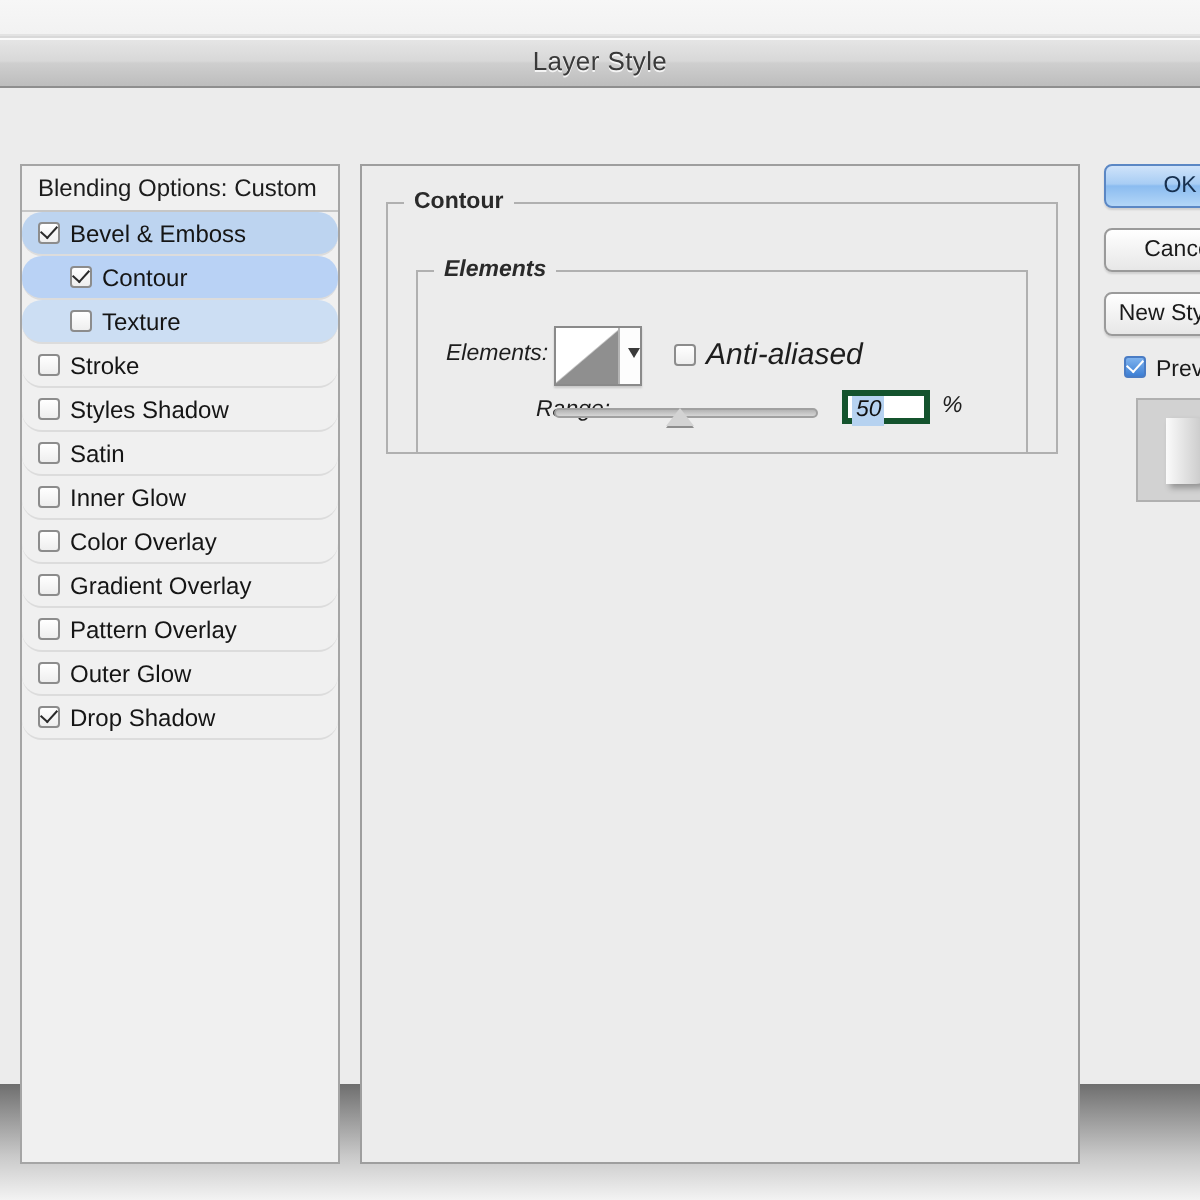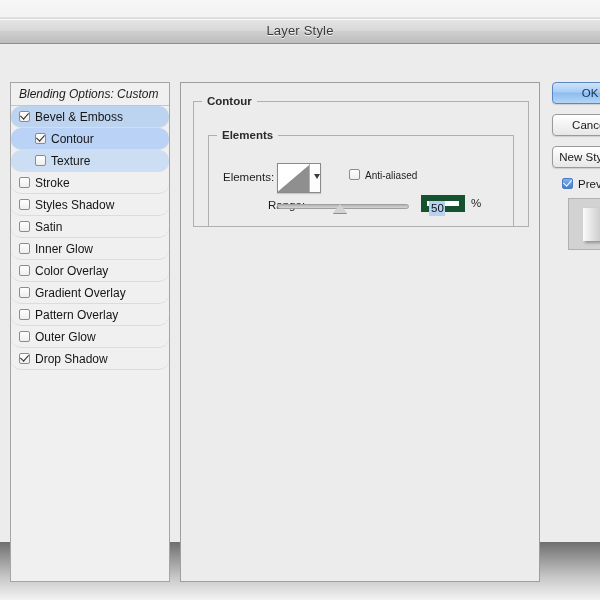--- a/index.html
+++ b/index.html
@@ -82,21 +82,20 @@
     border-bottom: 1px solid #b9b9b9;
   }
   .blending-row {
     height: 23px;
     line-height: 22px;
     padding-left: 8px;
     font-size: 12px;
     color: #1c1c1c;
     background: #f0f0f0;
     border-bottom: 1px solid #c6c6c6;
-    font-style: italic;
   }
   .fx-row {
     position: relative;
     height: 22px;
     line-height: 22px;
     padding-left: 8px;
     font-size: 12px;
     color: #151515;
     border-bottom: 1px solid #dcdcdc;
     background: #f0f0f0;
@@ -150,21 +149,21 @@
     padding: 0;
   }
   fieldset.group > legend {
     font-size: 11.5px;
     font-weight: bold;
     color: #2a2a2a;
     padding: 0 5px;
     margin-left: 8px;
   }
   .group-contour { left: 12px; top: 12px; width: 336px; height: 132px; }
-  .group-elements { left: 14px; top: 22px; width: 306px; height: 98px; }
+  .group-elements { left: 14px; top: 22px; width: 306px; height: 98px; font-style: italic; }
 
   .field-row { position: absolute; font-size: 11.5px; color: #1d1d1d; }
 
   .lbl-contour { left: 14px; top: 30px; }
   .lbl-range   { left: 28px; top: 58px; margin-left: 31px; }
 
   .contour-swatch {
     position: absolute;
     left: 68px; top: 22px;
     width: 44px; height: 30px;
@@ -189,22 +188,22 @@
     content: "";
     position: absolute;
     left: 3.5px; top: 10px;
     border-left: 3px solid transparent;
     border-right: 3px solid transparent;
     border-top: 5px solid #3a3a3a;
   }
 
   .aa-check {
     position: absolute;
-    left: 140px; top: 28px;
-    font-size: 10px; color: #1d1d1d;
+    left: 128px; top: 28px;
+    font-size: 15px; color: #1d1d1d;
     white-space: nowrap;
   }
 
   .slider {
     position: absolute;
     left: 68px; top: 62px;
     width: 132px; height: 6px;
   }
   .slider .track {
     position: absolute;
@@ -222,21 +221,21 @@
     border-right: 7px solid transparent;
     border-bottom: 9px solid #d3d3d3;
     filter: drop-shadow(0 1px 0 #8d8d8d);
   }
 
   .numbox {
     position: absolute;
     left: 212px; top: 54px;
     width: 44px; height: 17px;
     background: #ffffff;
-    border: 6px solid #14532d;
+    border: 3px solid #14532d;
     font-size: 11.5px;
     color: #111;
     line-height: 15px;
   }
   .numbox .val {
     display: inline-block;
     background: #b6d2f0;
     padding: 0 1px 0 2px;
     margin-left: 2px;
   }

